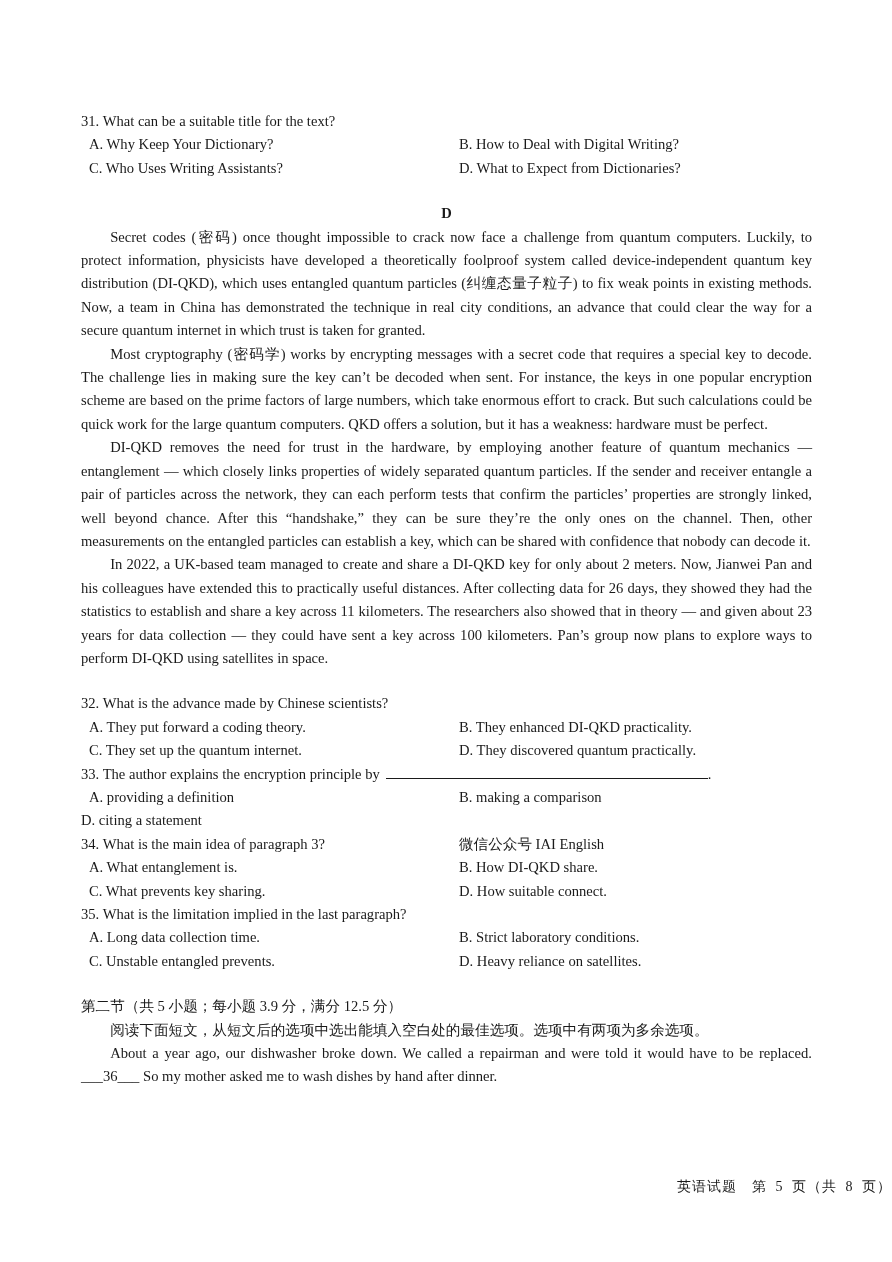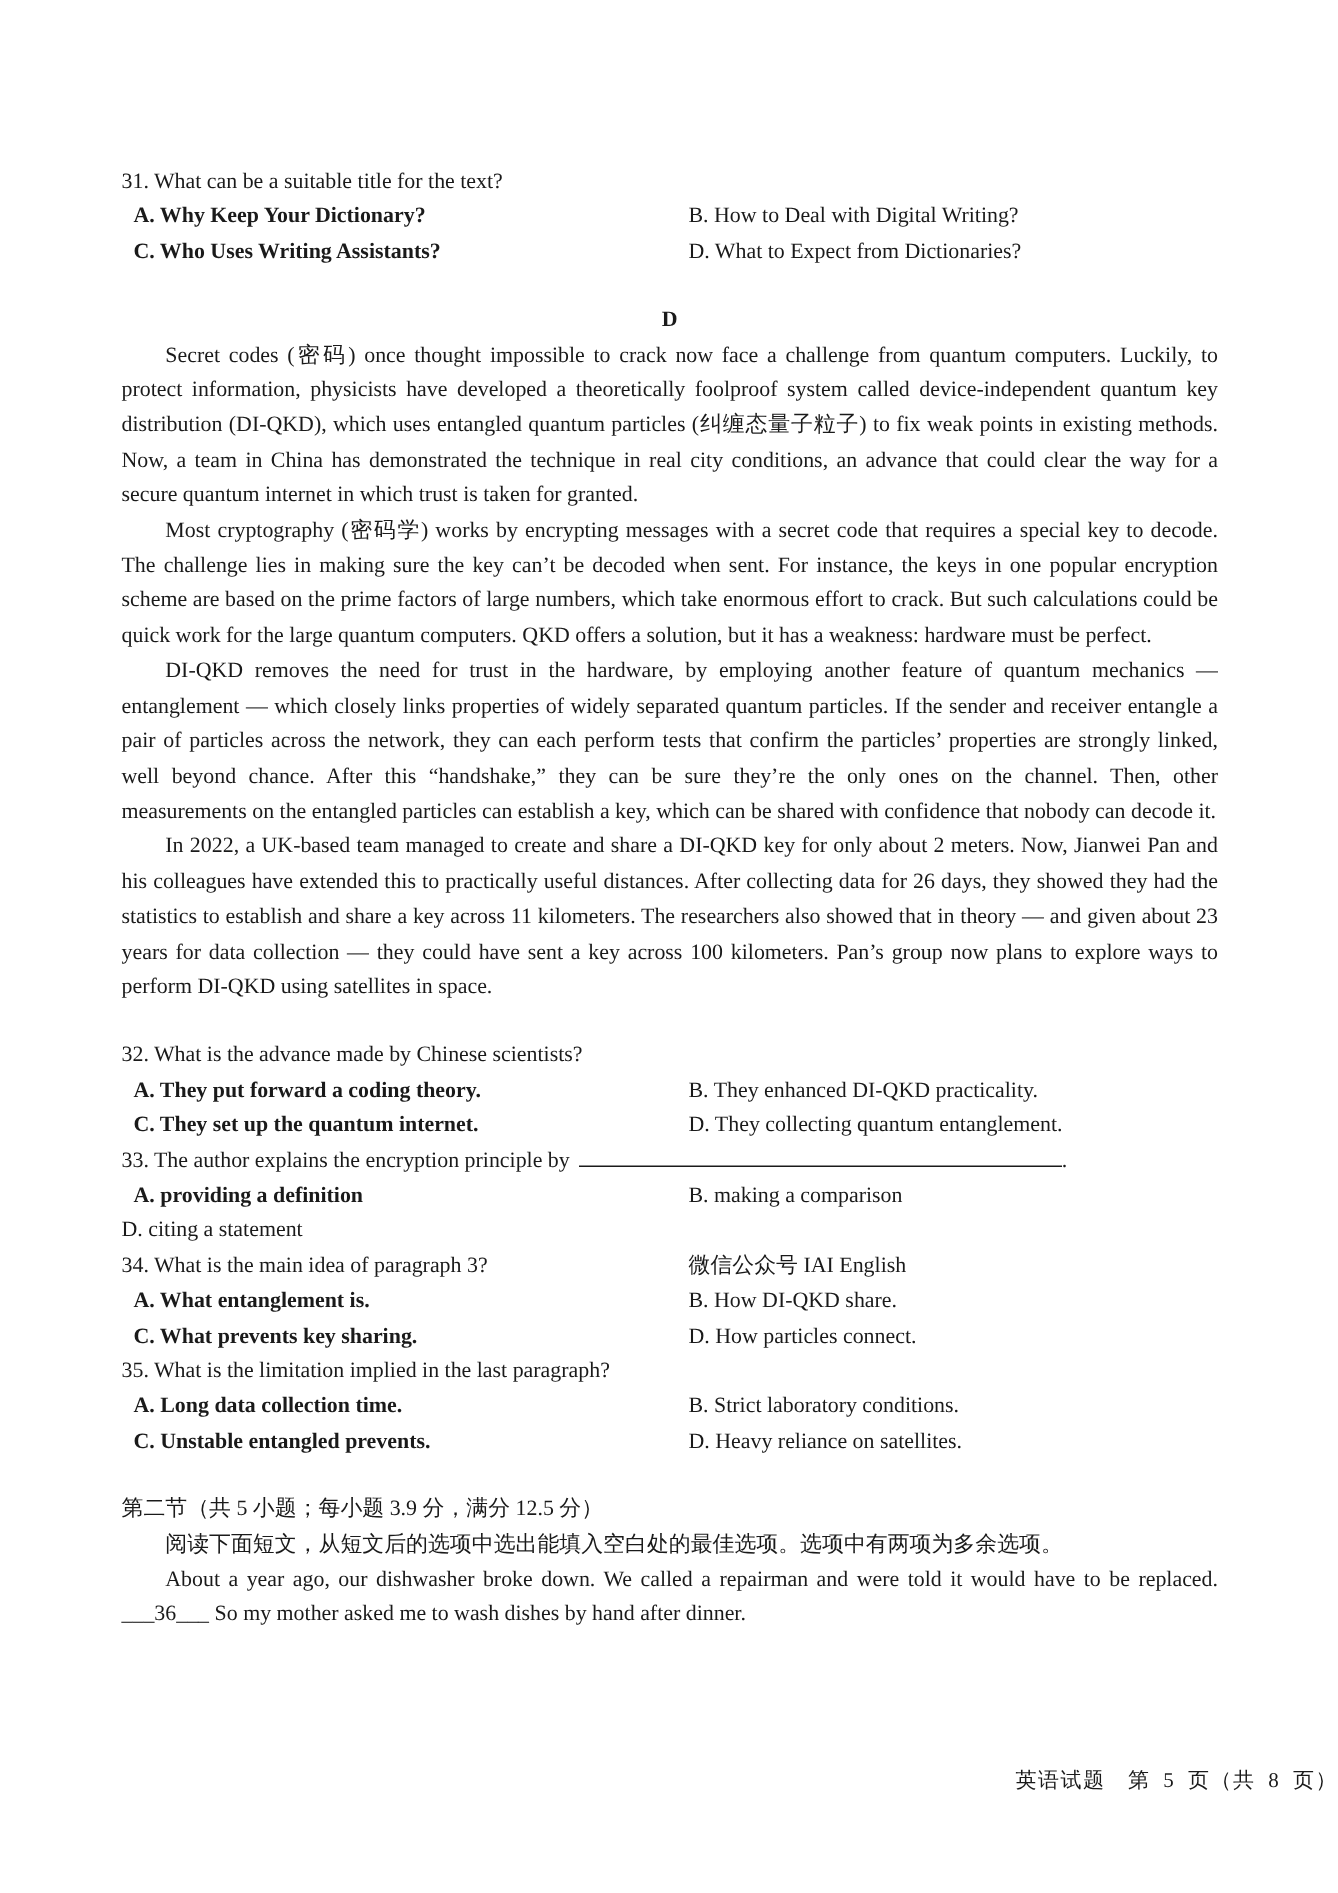--- a/index.html
+++ b/index.html
@@ -4,21 +4,21 @@
 <style>
   html, body { margin: 0; padding: 0; background: #ffffff; }
   body {
     width: 892px; height: 1262px; position: relative; overflow: hidden;
     font-family: "Liberation Serif", "DejaVu Serif", serif;
     color: #1a1a1a;
     font-size: 14.6px;
   }
   .page { position: absolute; left: 81px; top: 110px; width: 731px; }
   .opts { display: flex; line-height: 23.4px; }
-  .opt-left { width: 370px; padding-left: 8px; white-space: nowrap; font-weight: bold; }
+  .opt-left { width: 370px; padding-left: 8px; white-space: nowrap; }
   .opt-right { white-space: nowrap; }
   .q-stem { line-height: 23.4px; white-space: nowrap; }
   .section-title {
     text-align: center; font-weight: bold; line-height: 23.4px;
     margin-top: 22px;
   }
   .para {
     text-align: justify; text-indent: 2em; line-height: 23.4px;
     margin: 0;
   }
@@ -62,21 +62,21 @@
 
   <div class="questions">
     <div>
       <div class="q-stem">32. What is the advance made by Chinese scientists?</div>
       <div class="opts">
         <div class="opt-left">A. They put forward a coding theory.</div>
         <div class="opt-right">B. They enhanced DI-QKD practicality.</div>
       </div>
       <div class="opts">
         <div class="opt-left">C. They set up the quantum internet.</div>
-        <div class="opt-right">D. They collecting quantum entanglement.</div>
+        <div class="opt-right">D. They discovered quantum practically.</div>
       </div>
     </div>
 
     <div>
       <div class="q-stem">
         <span>33. The author explains the encryption principle by</span><span class="blank-line"></span><span>.</span>
       </div>
       <div class="opts">
         <div class="opt-left">A. providing a definition</div>
         <div class="opt-right">B. making a comparison</div>
@@ -90,21 +90,21 @@
       <div class="opts">
         <div class="q-stem" style="width:378px;">34. What is the main idea of paragraph 3?</div>
         <div class="opt-right">微信公众号 IAI English</div>
       </div>
       <div class="opts">
         <div class="opt-left">A. What entanglement is.</div>
         <div class="opt-right">B. How DI-QKD share.</div>
       </div>
       <div class="opts">
         <div class="opt-left">C. What prevents key sharing.</div>
-        <div class="opt-right">D. How particles connect.</div>
+        <div class="opt-right">D. How suitable connect.</div>
       </div>
     </div>
 
     <div>
       <div class="q-stem">35. What is the limitation implied in the last paragraph?</div>
       <div class="opts">
         <div class="opt-left">A. Long data collection time.</div>
         <div class="opt-right">B. Strict laboratory conditions.</div>
       </div>
       <div class="opts">

